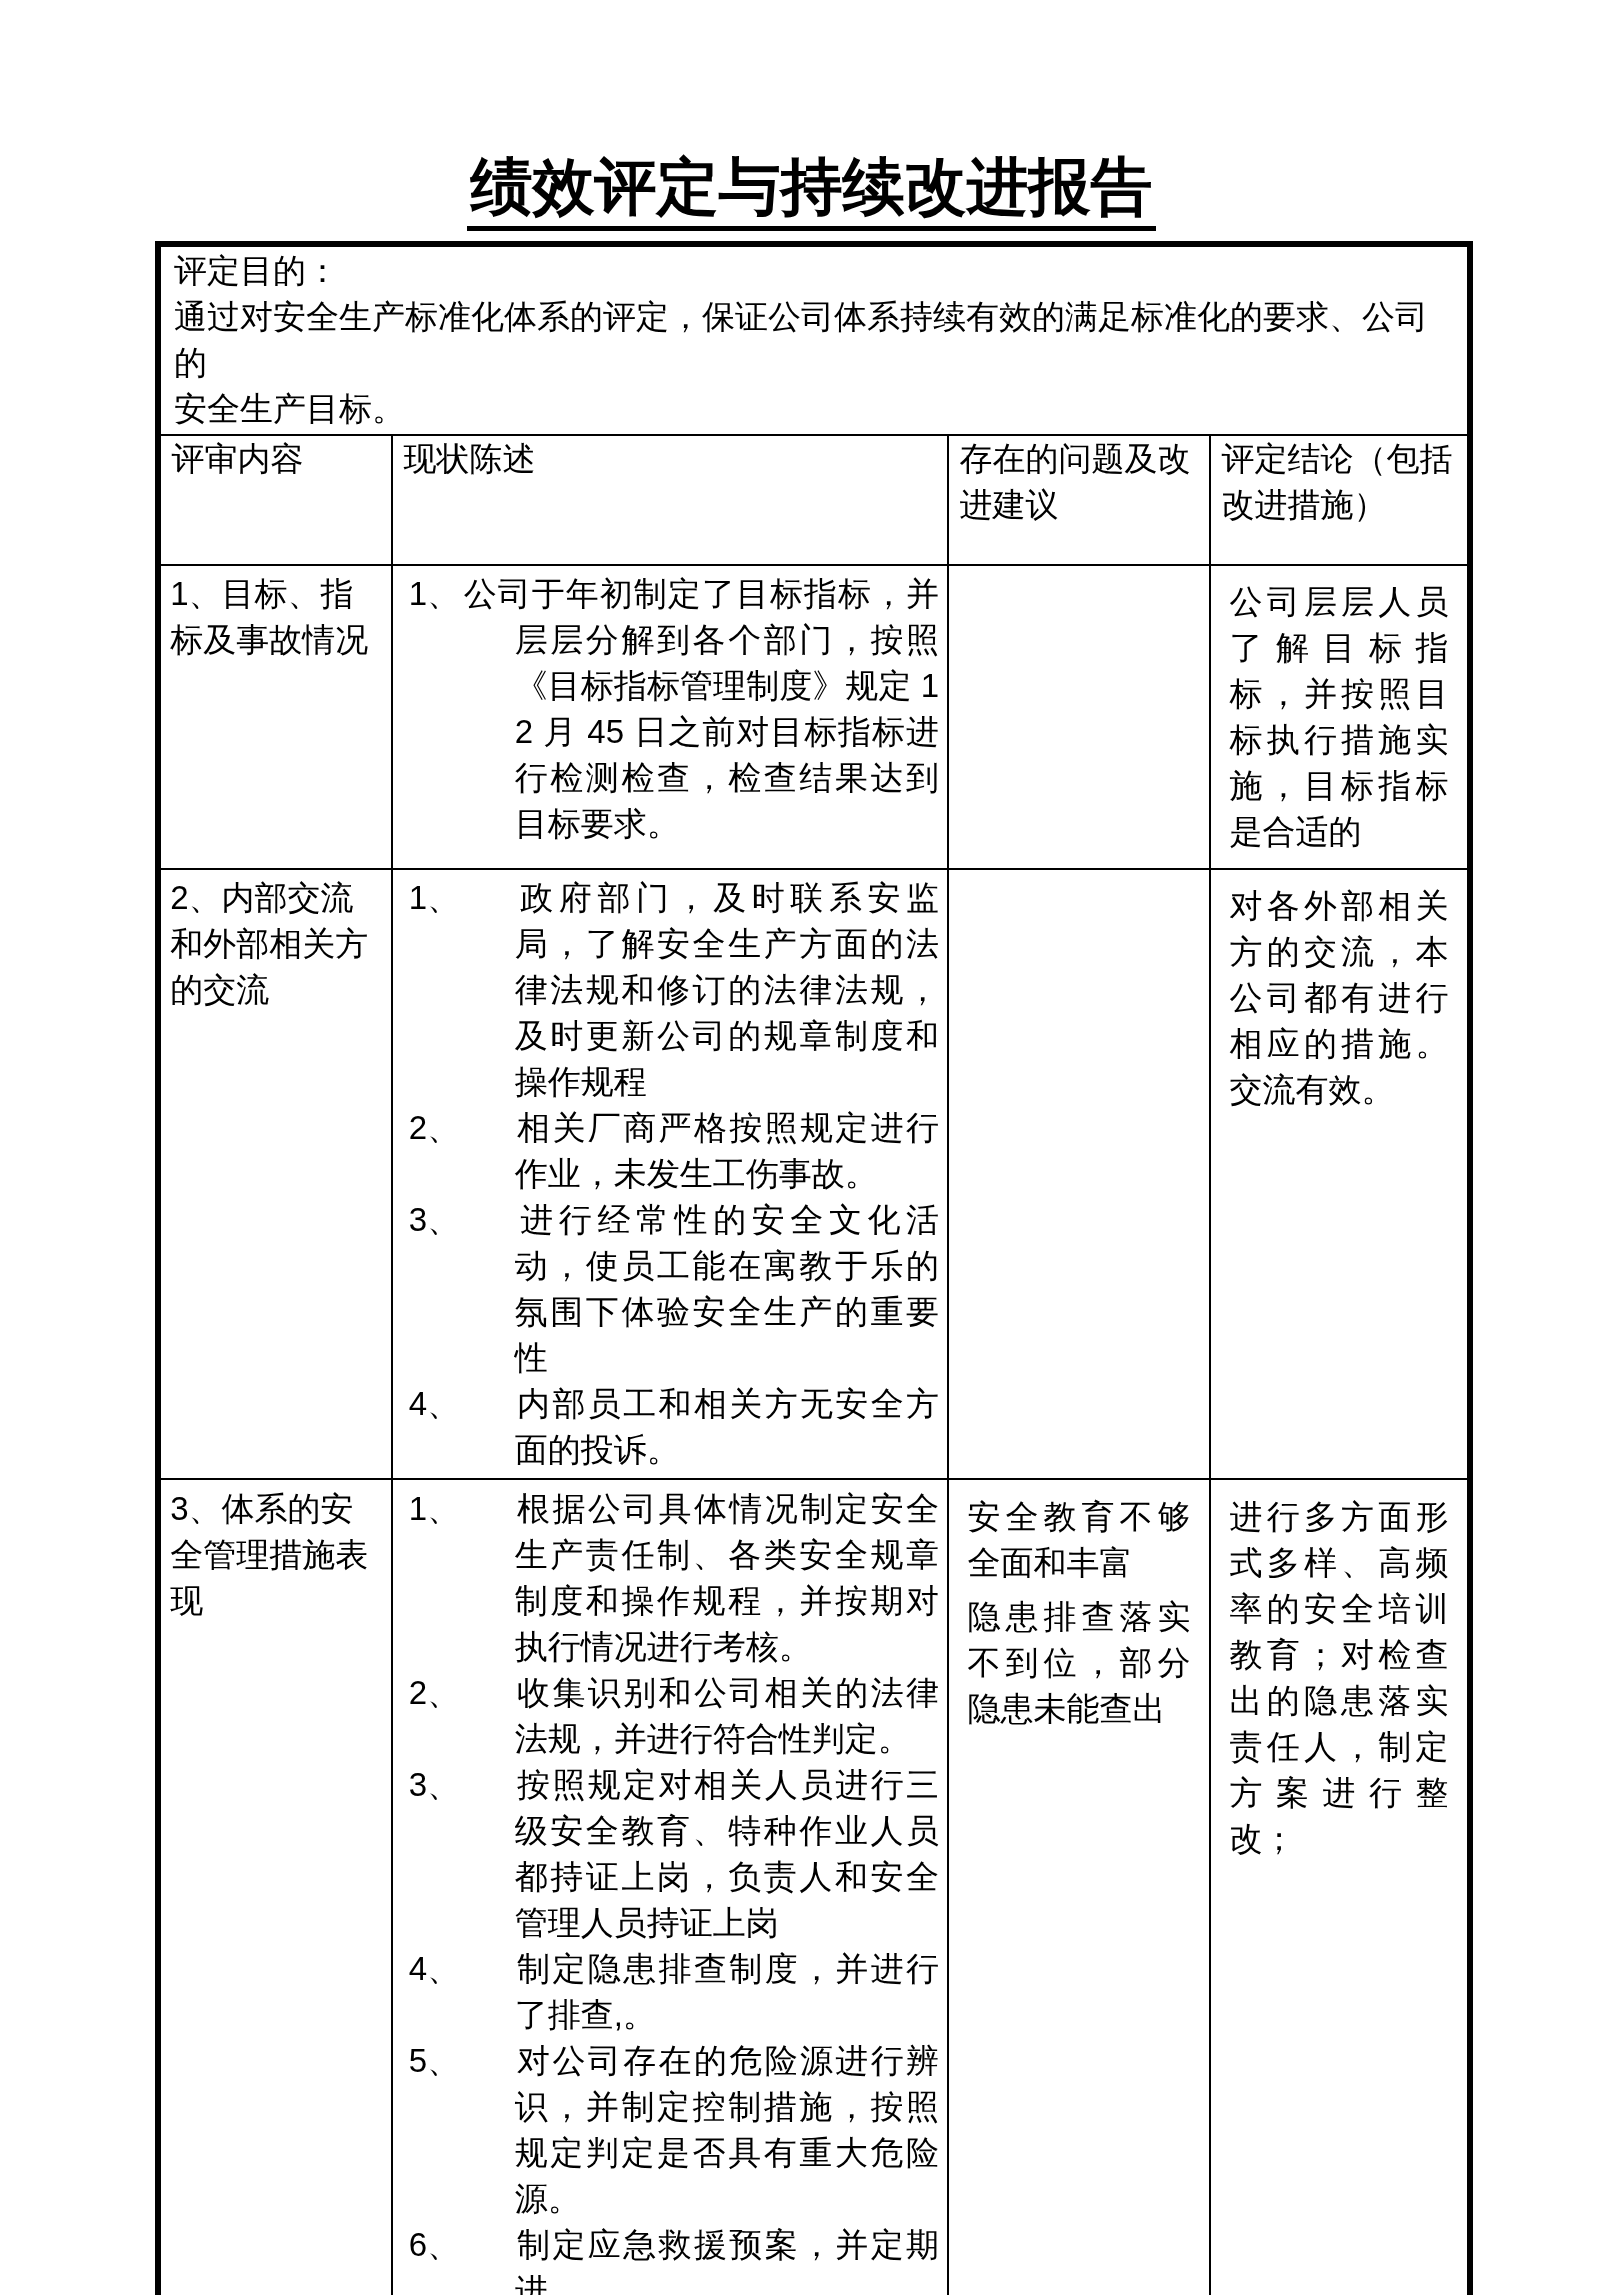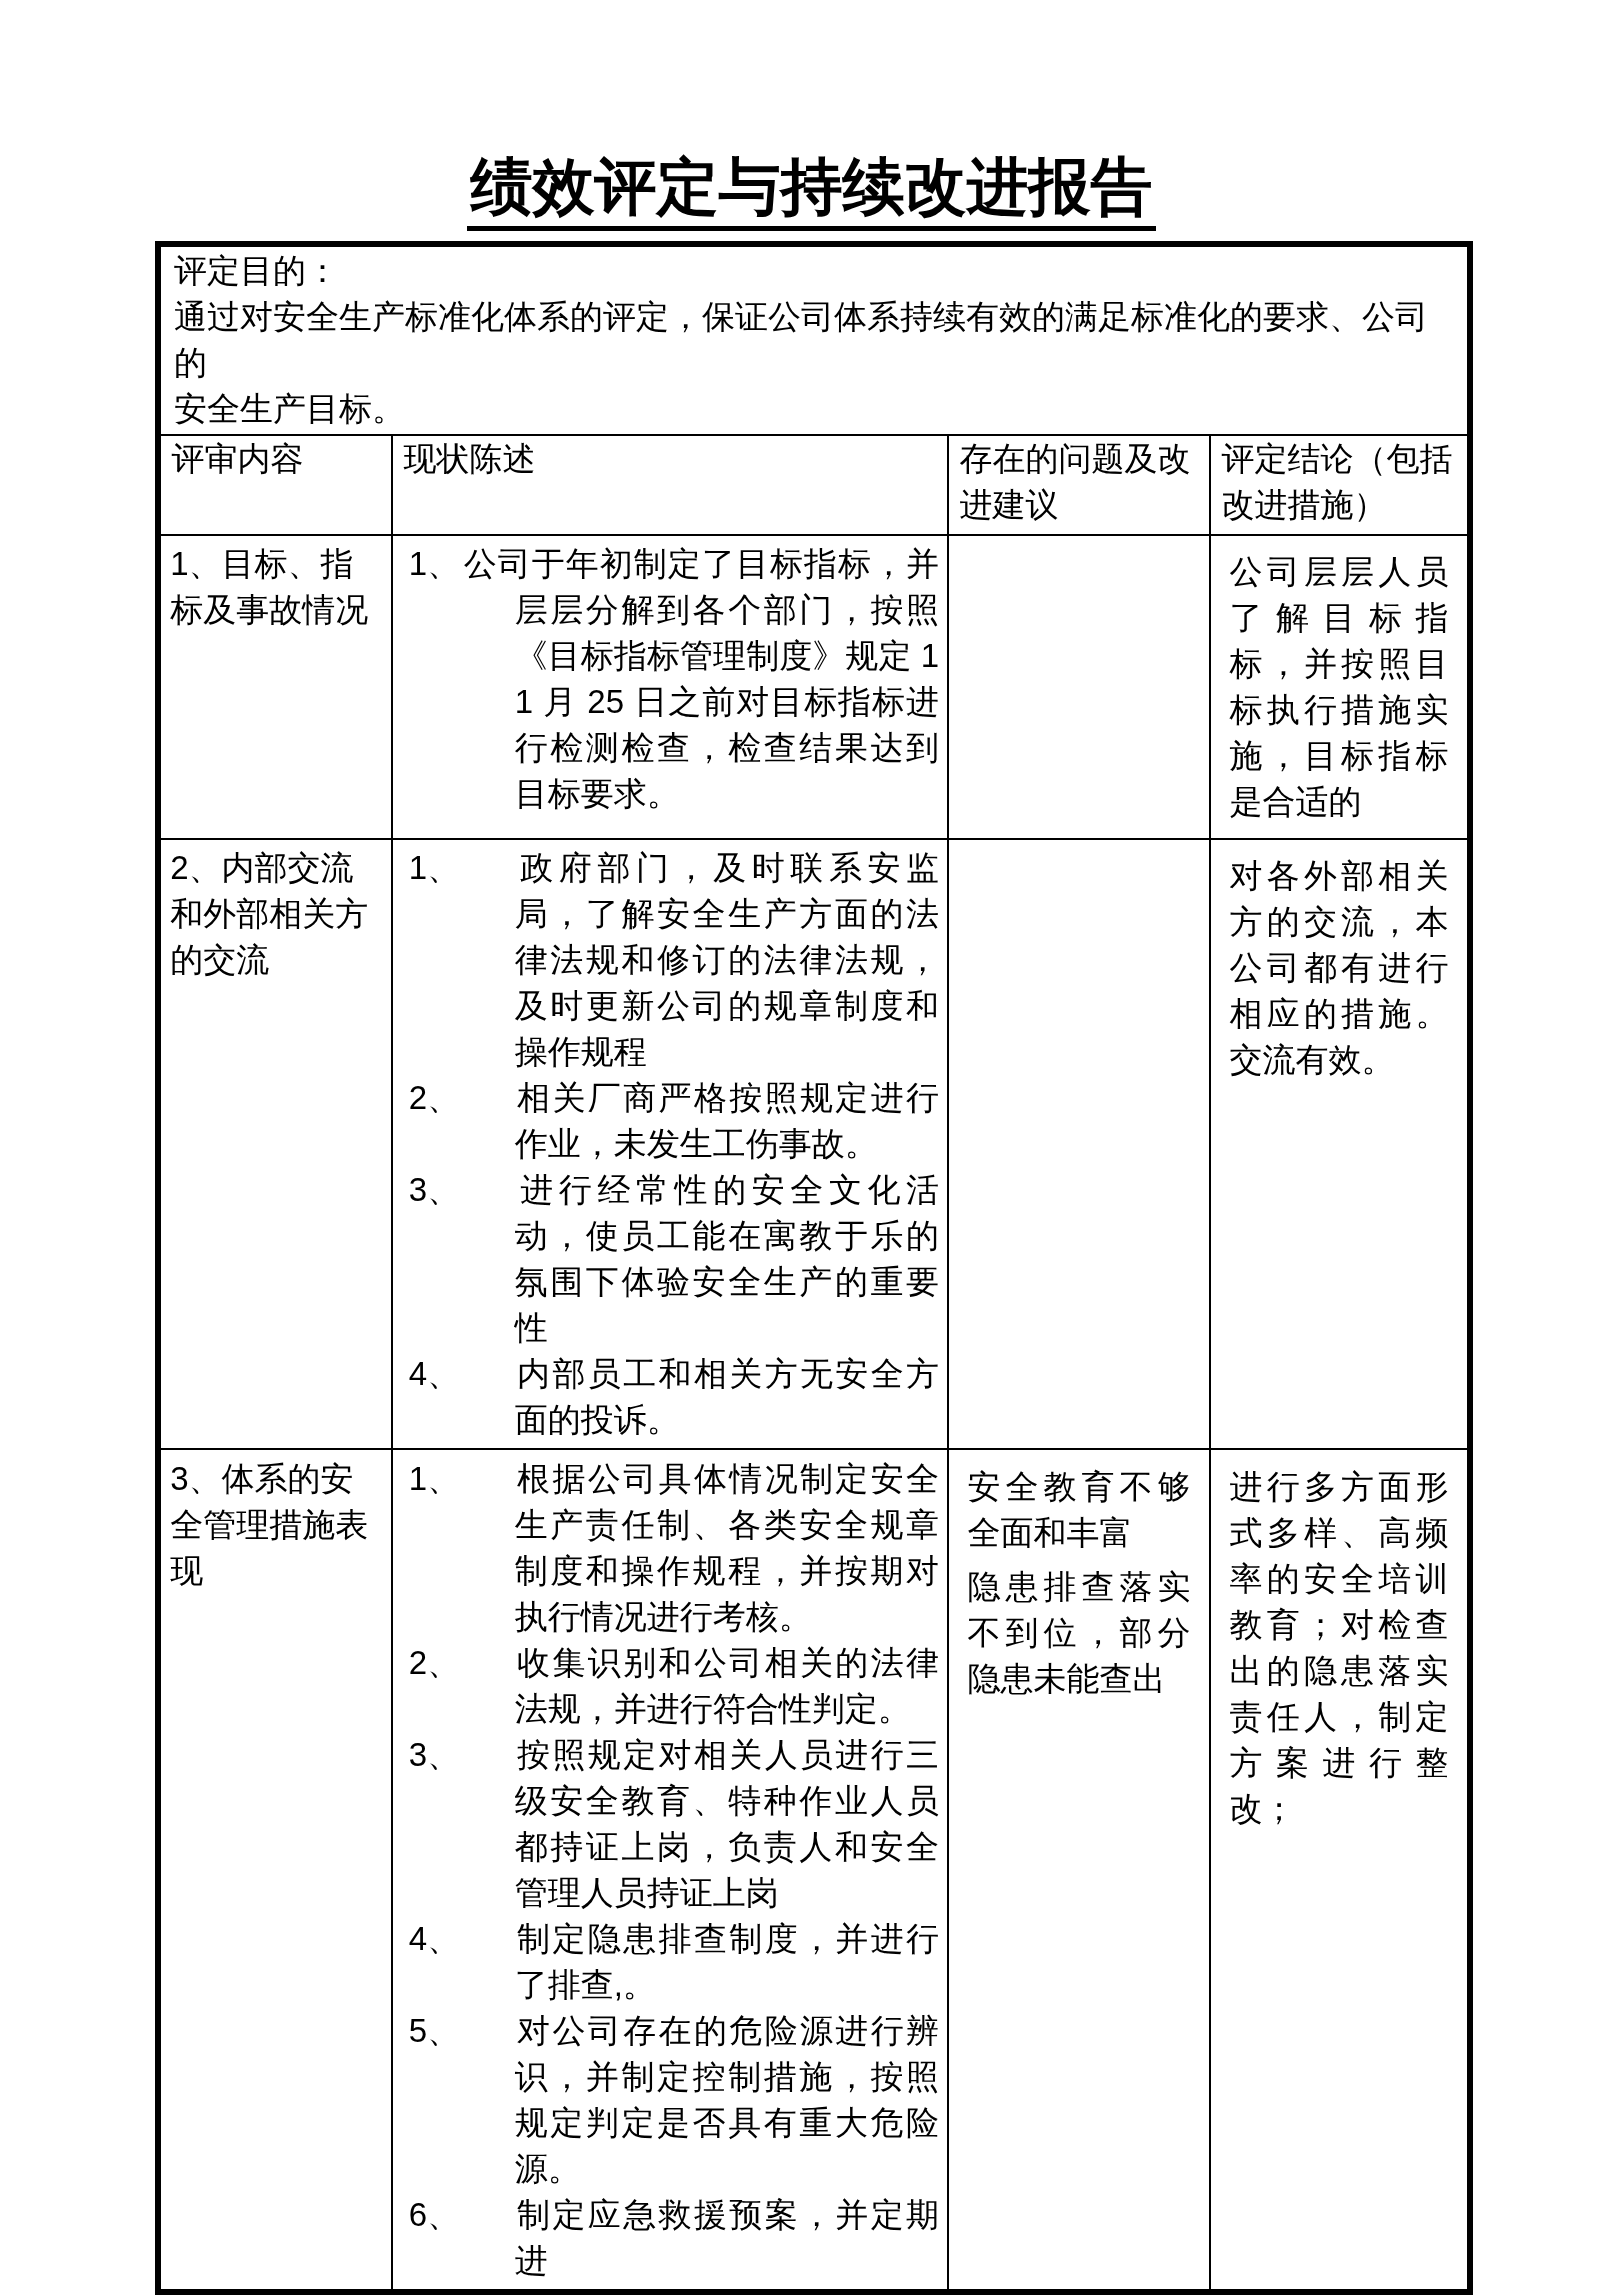--- a/index.html
+++ b/index.html
@@ -44,21 +44,21 @@
   table.report td {
     border: 2.6px solid #000;
     vertical-align: top;
     overflow: hidden;
     word-break: break-all;
   }
 
   
   .r-purpose { height: 145px; }
   .r-host    { height: 49px;  }
-  .r-cols    { height: 100px; }
+  .r-cols    { height: 130px; }
   .r-goals   { height: 283px; }
   .r-comm    { height: 512px; }
   .r-sys     { height: 741px; }
 
   .r-purpose td { padding: 1.3px 13px; }
   .purpose-line { margin: 0; }
 
   .r-host td,
   .r-cols td {
     vertical-align: middle;
@@ -118,21 +118,21 @@
   <tr class="r-cols">
     <td>评审内容</td>
     <td>现状陈述</td>
     <td>存在的问题及改进建议</td>
     <td>评定结论（包括改进措施）</td>
   </tr>
 
   <tr class="r-goals">
     <td class="cat-cell">1、目标、指标及事故情况</td>
     <td class="status-cell">
-      <p class="item run-in"><span class="num">1、</span><span class="itext">公司于年初制定了目标指标，并层层分解到各个部门，按照《目标指标管理制度》规定 11 月 25 日之前对目标指标进行检测检查，检查结果达到目标要求。</span></p>
+      <p class="item run-in"><span class="num">1、</span><span class="itext">公司于年初制定了目标指标，并层层分解到各个部门，按照《目标指标管理制度》规定 12 月 45 日之前对目标指标进行检测检查，检查结果达到目标要求。</span></p>
     </td>
     <td class="prob-cell"></td>
     <td class="concl-cell">
       <p class="ptext">公司层层人员了解目标指标，并按照目标执行措施实施，目标指标是合适的</p>
     </td>
   </tr>
 
   <tr class="r-comm">
     <td class="cat-cell">2、内部交流和外部相关方的交流</td>
     <td class="status-cell">

